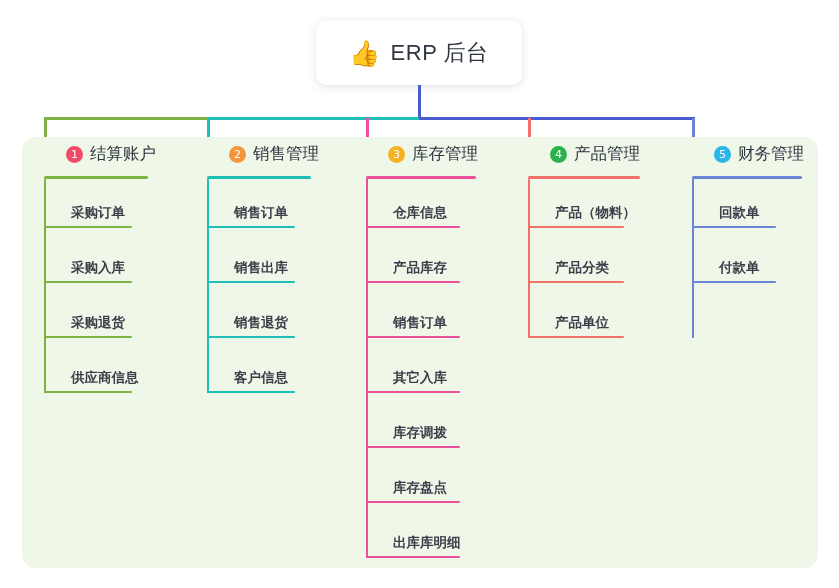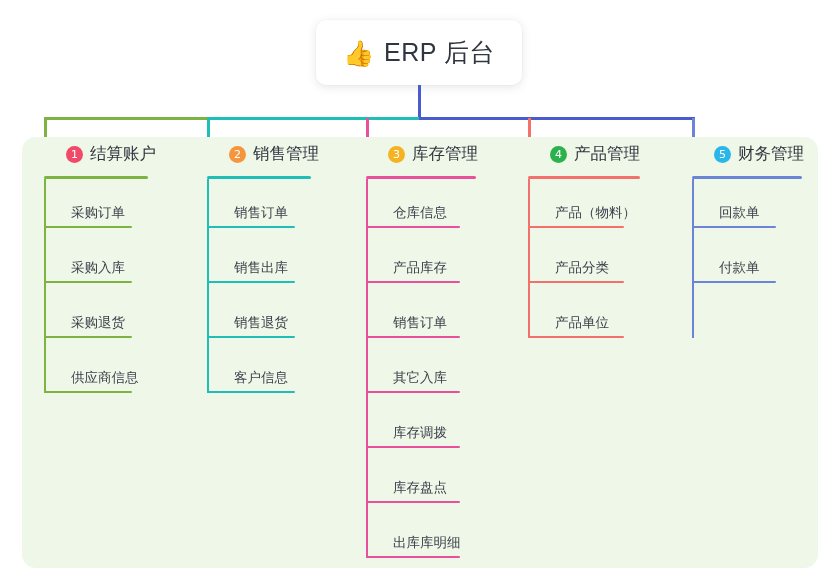--- a/index.html
+++ b/index.html
@@ -32,21 +32,21 @@
     gap: 10px;
     box-sizing: border-box;
   }
   #root-emoji {
     font-size: 25px;
     line-height: 1;
     display: block;
     margin-top: 1px;
   }
   #root-title {
-    font-size: 25px;
+    font-size: 22px;
     color: #2f3640;
     letter-spacing: 0.5px;
     white-space: nowrap;
   }
 
   
   #wires {
     position: absolute;
     left: 0;
     top: 0;
@@ -109,20 +109,21 @@
   .spine {
     position: absolute;
     left: 0px;
     top: 0;
     width: 2px;
   }
   .leaf {
     position: relative;
     height: 55px;
     box-sizing: border-box;
+    font-weight: bold;
   }
   .leaf-text {
     position: absolute;
     left: 27px;
     bottom: 12px;
     font-size: 13.5px;
     color: #3a3f4a;
     white-space: nowrap;
   }
   .leaf-rule {

